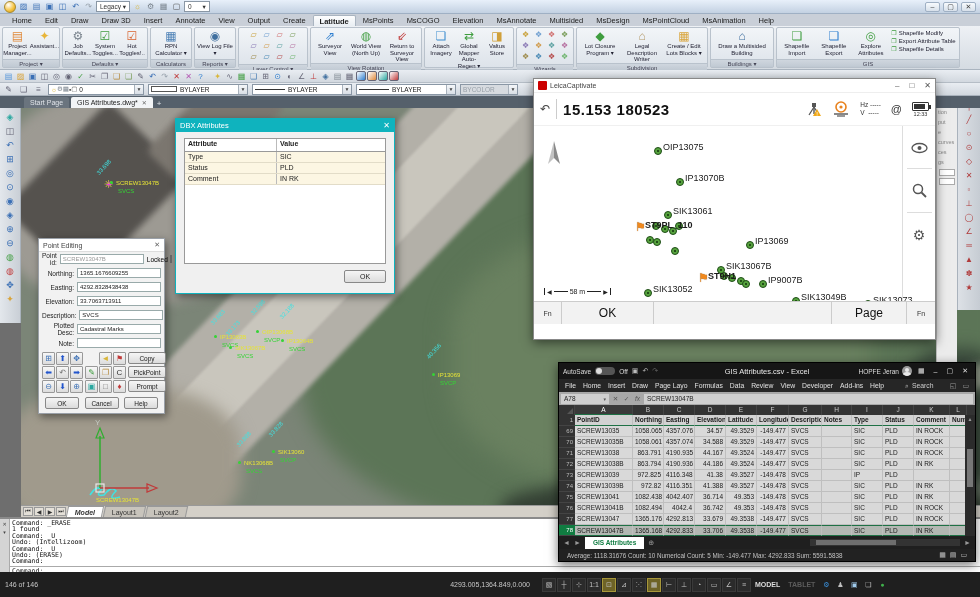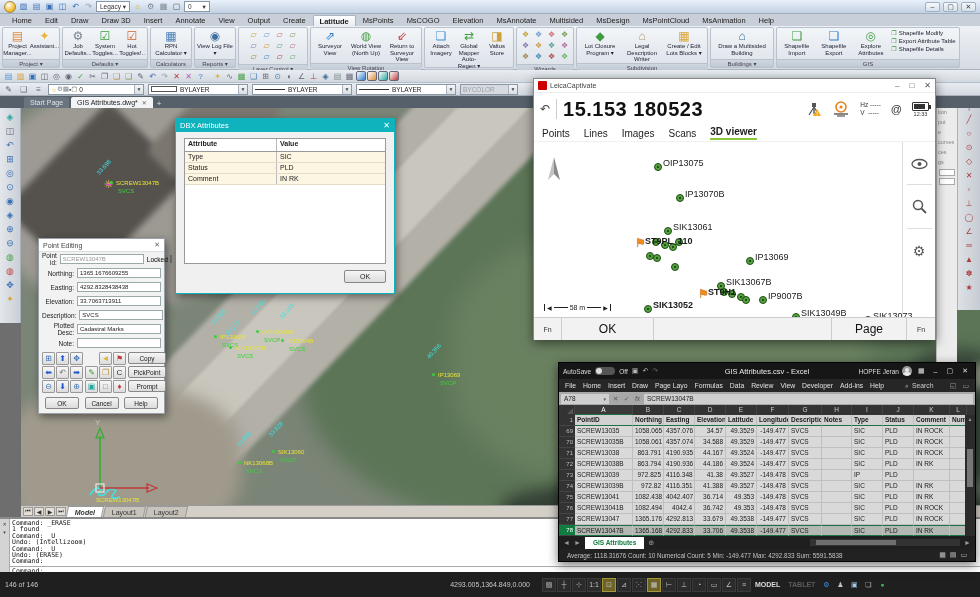--- a/index.html
+++ b/index.html
@@ -116,21 +116,21 @@
 .pefbtn{width:34px;height:12px;background:linear-gradient(#f5f5f5,#dcdcdc);border:1px solid #888;border-radius:2px;font-size:6.5px;display:flex;align-items:center;justify-content:center;color:#222}
 
 #leica{left:533px;top:78px;width:403px;height:262px;background:#fff;border:1px solid #888;box-shadow:0 3px 10px rgba(0,0,0,.5);z-index:6}
 #ltitle{height:14px;display:flex;align-items:center;padding:0 4px;gap:3px;border-bottom:1px solid #eee}
 #llogo{width:9px;height:9px;background:#c00;border-radius:1px}
 #ltname{font-size:7px;color:#444}
 #lwb{margin-left:auto;display:flex;gap:10px;color:#555;font-size:8px}
 #lheader{height:32px;display:flex;align-items:center;padding:0 6px;gap:6px}
 #lback{font-size:12px;color:#444}
 #lheadsep{width:1px;height:20px;background:#ccc}
-#lheading{font-size:20px;font-weight:bold;color:#111;letter-spacing:.5px}
+#lheading{font-size:15px;font-weight:bold;color:#111;letter-spacing:.5px}
 #lhicons{margin-left:auto;display:flex;align-items:center;gap:10px}
 .hzv{font-size:6.5px;color:#333;line-height:8px;white-space:pre}
 #lat{font-size:11px;color:#333}
 .batwrap{display:flex;flex-direction:column;align-items:center}
 .bat{width:17px;height:9px;border:1px solid #333;border-radius:1px;position:relative}
 .bat::after{content:"";position:absolute;right:-3px;top:2px;width:2px;height:4px;background:#333}
 .batfill{position:absolute;left:1px;top:1px;bottom:1px;width:11px;background:#333}
 .battime{font-size:5.5px;color:#333}
 #ltabs{height:16px;display:flex;align-items:center;gap:14px;padding:0 8px;font-size:10px;color:#222}
 .ltab.active{font-weight:bold;border-bottom:2px solid #8cc63c;padding-bottom:1px}
@@ -817,27 +817,20 @@
         <div class="hzv"><span>Hz -----</span><br><span>V  -----</span></div>
         <span id="lat">@</span>
         <div class="batwrap">
           <div class="bat">
               <div class="batfill"></div>
             </div>
           <span class="battime">12:33</span>
         </div>
       </div>
     </div>
-    <div id="ltabs">
-        <span class="ltab">Points</span>
-        <span class="ltab">Lines</span>
-        <span class="ltab">Images</span>
-        <span class="ltab">Scans</span>
-        <span class="ltab active">3D viewer</span>
-      </div>
     <div id="lviewer">
       <svg id="lnorth" width="16" height="26">
         <polygon points="8,1 14,24 8,18" fill="#8a8a8a"></polygon>
         <polygon points="8,1 2,24 8,18" fill="#c2c2c2"></polygon>
       </svg>
       <div id="lpoints">
           <span class="lpt" style="left: 118px; top: 96px; position: absolute;"></span>
           <span class="lpt" style="left: 127px; top: 99px; position: absolute;"></span>
           <span class="lpt" style="left: 135px; top: 101px; position: absolute;"></span>
           <span class="lpt" style="left: 141px; top: 96px; position: absolute;"></span>
@@ -858,21 +851,21 @@
           <span class="llab" style="left: 111px; top: 94px; font-weight: bold;">ST9PL_110</span>
           <span class="lpt" style="left: 212px; top: 115px;"></span>
           <span class="llab" style="left: 221px; top: 110px;">IP13069</span>
           <span class="lpt" style="left: 183px; top: 140px;"></span>
           <span class="llab" style="left: 192px; top: 135px;">SIK13067B</span>
           <span class="lflag" style="left: 164px; top: 147px;">⚑</span>
           <span class="llab" style="left: 174px; top: 145px; font-weight: bold;">ST9H1</span>
           <span class="lpt" style="left: 225px; top: 154px;"></span>
           <span class="llab" style="left: 234px; top: 149px;">IP9007B</span>
           <span class="lpt" style="left: 110px; top: 163px;"></span>
-          <span class="llab" style="left: 119px; top: 158px; font-weight: bold;">SIK13052</span>
+          <span class="llab" style="left: 119px; top: 158px;">SIK13052</span>
           <span class="lpt" style="left: 258px; top: 171px;"></span>
           <span class="llab" style="left: 267px; top: 166px;">SIK13049B</span>
           <span class="lpt" style="left: 330px; top: 174px;"></span>
           <span class="llab" style="left: 339px; top: 169px;">SIK13073</span>
         </div>
       <div id="lscale">
         <span class="tick"></span>
           <span style="font-size:6px">◀</span>
           <span class="bar"></span>
         <span>58 m</span>

